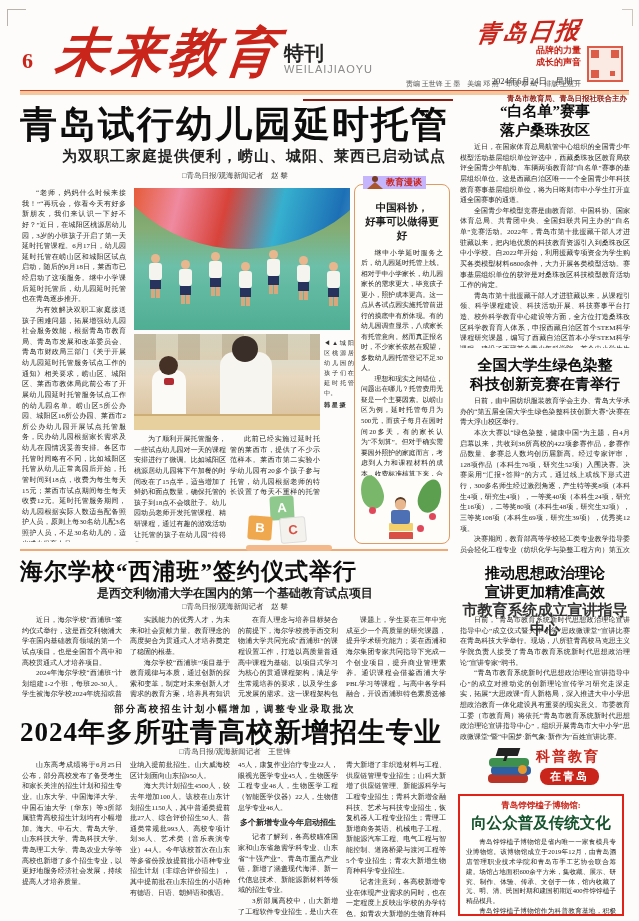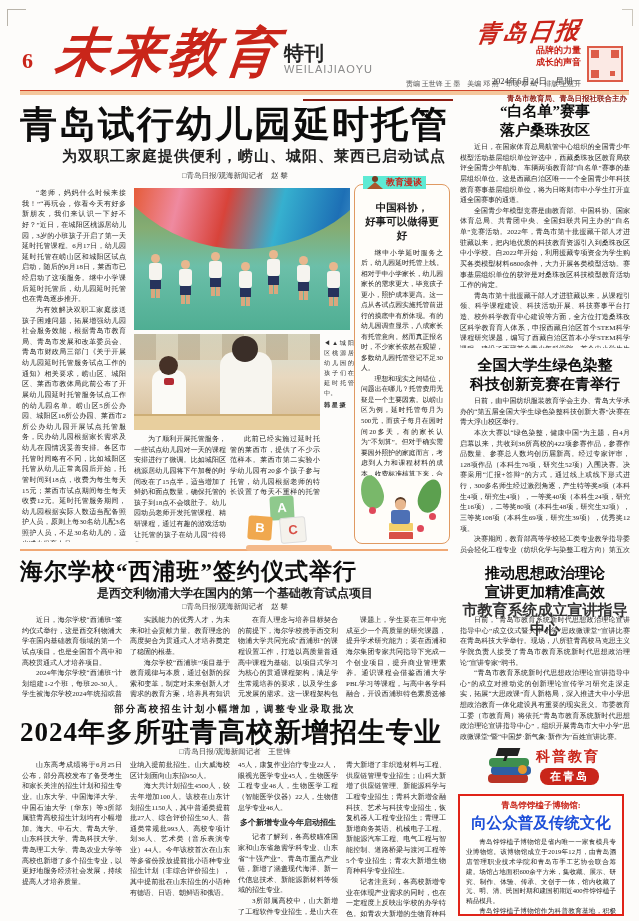--- a/index.html
+++ b/index.html
@@ -65,21 +65,21 @@
   .caption b{display:block;margin-top:2px;}
   
   .abc{left:236px;top:496px;width:96px;height:46px;}
   .block{position:absolute;width:24px;height:24px;border-radius:3px;text-align:center;
          font-family:"Liberation Sans",sans-serif;font-weight:bold;font-size:13px;line-height:24px;}
   .bA{left:34px;top:0;background:#8fc98d;color:#fff;transform:rotate(-3deg);}
   .bB{left:12px;top:20px;background:#f0a84e;color:#fff;transform:rotate(4deg);}
   .bC{left:44px;top:21px;background:#f4f2ec;color:#d85046;border:1px solid #ddd;transform:rotate(-5deg);}
   
   .edu-box{left:354px;top:184px;width:94px;height:358px;border:1px solid #e09a62;border-radius:8px;background:#fffdf9;}
-  .edu-badge{position:absolute;left:8px;top:-9px;background:#5eead4;padding:0 4px;display:flex;align-items:center;gap:3px;}
+  .edu-badge{position:absolute;left:8px;top:-9px;background:#c4b5fd;padding:0 4px;display:flex;align-items:center;gap:3px;}
   .edu-ic{width:16px;height:13px;position:relative;}
   .edu-ic:before{content:"";position:absolute;left:5px;top:0;width:6px;height:6px;border-radius:50%;background:#7a3c22;}
   .edu-ic:after{content:"";position:absolute;left:0;top:6px;width:16px;height:7px;background:#a9562c;
                 clip-path:polygon(0 100%,50% 0,100% 100%);}
   .edu-badge span{font-size:9px;font-weight:bold;color:#c9251a;}
   .edu-title{margin:16px 6px 4px;font-size:10.5px;font-weight:900;text-align:center;line-height:1.35;}
   .edu-body{margin:2px 6px;font-size:6.8px;line-height:1.55;text-align:justify;height:228px;overflow:hidden;}
   .edu-body p{margin:0;text-indent:2em;}
   .edu-art{position:absolute;left:4px;bottom:4px;width:84px;height:66px;overflow:hidden;}
   .leaf{position:absolute;width:22px;height:34px;border-radius:50% 50% 50% 50%/60% 60% 40% 40%;background:#79b86a;}
@@ -122,21 +122,21 @@
   .kb3{top:8px;left:1px;background:#3f8f4f;}
   .kcap{position:absolute;left:9px;top:-2px;width:22px;height:8px;background:#222;transform:skewX(-18deg);}
   .kcap:after{content:"";position:absolute;left:9px;top:6px;width:3px;height:7px;background:#222;}
   .kfruit{position:absolute;left:30px;top:15px;width:9px;height:9px;border-radius:50%;background:#e59a2f;}
   .kepu-l1{position:absolute;left:48px;top:2px;font-size:14px;font-weight:900;color:#c9251a;letter-spacing:2px;}
   .kepu-l2{position:absolute;left:52px;top:22px;background:#c9251a;color:#fff;font-size:11px;font-weight:bold;
            padding:1px 10px;border-radius:8px;letter-spacing:2px;}
   
   .museum{left:458px;top:794px;width:166px;height:122px;border:2px solid #e02318;background:#fffefc;padding:4px 6px;box-sizing:border-box;}
   .mus-kick{text-align:center;font-size:8.5px;color:#c9251a;font-weight:bold;}
-  .mus-title{text-align:center;font-size:15.5px;font-weight:900;color:#1d4ed8;margin:1px 0 3px;white-space:nowrap;}
+  .mus-title{text-align:center;font-size:15.5px;font-weight:900;color:#14532d;margin:1px 0 3px;white-space:nowrap;}
   .mus-body{font-size:6.6px;line-height:1.5;text-align:justify;height:80px;overflow:hidden;}
   .mus-body p{margin:0;text-indent:2em;}
 </style>
 </head>
 <body>
 
 <div id="page">
 
   <div class="abs corner-tl"></div>
   <div class="abs corner-tr"></div>

